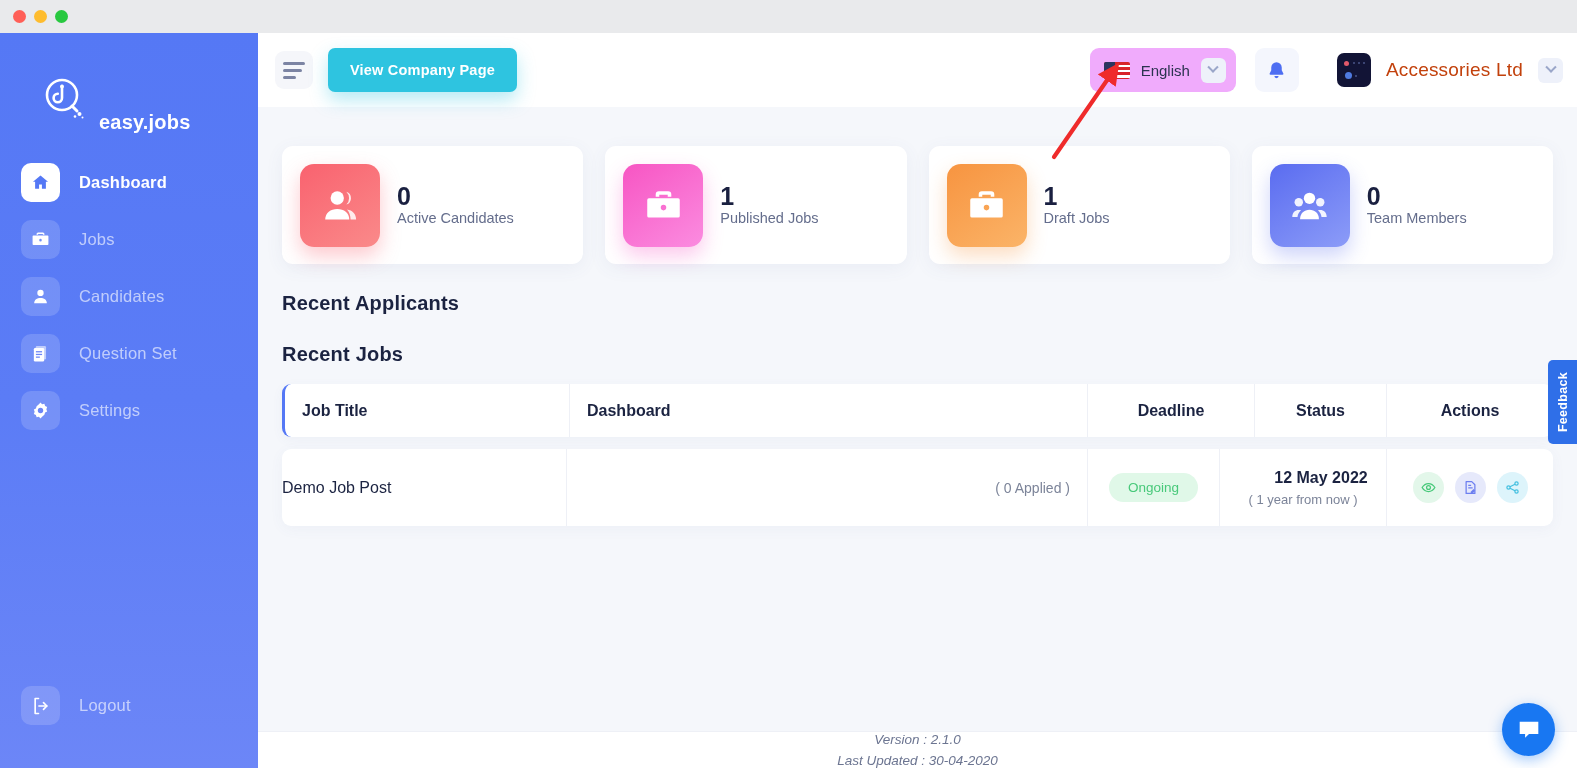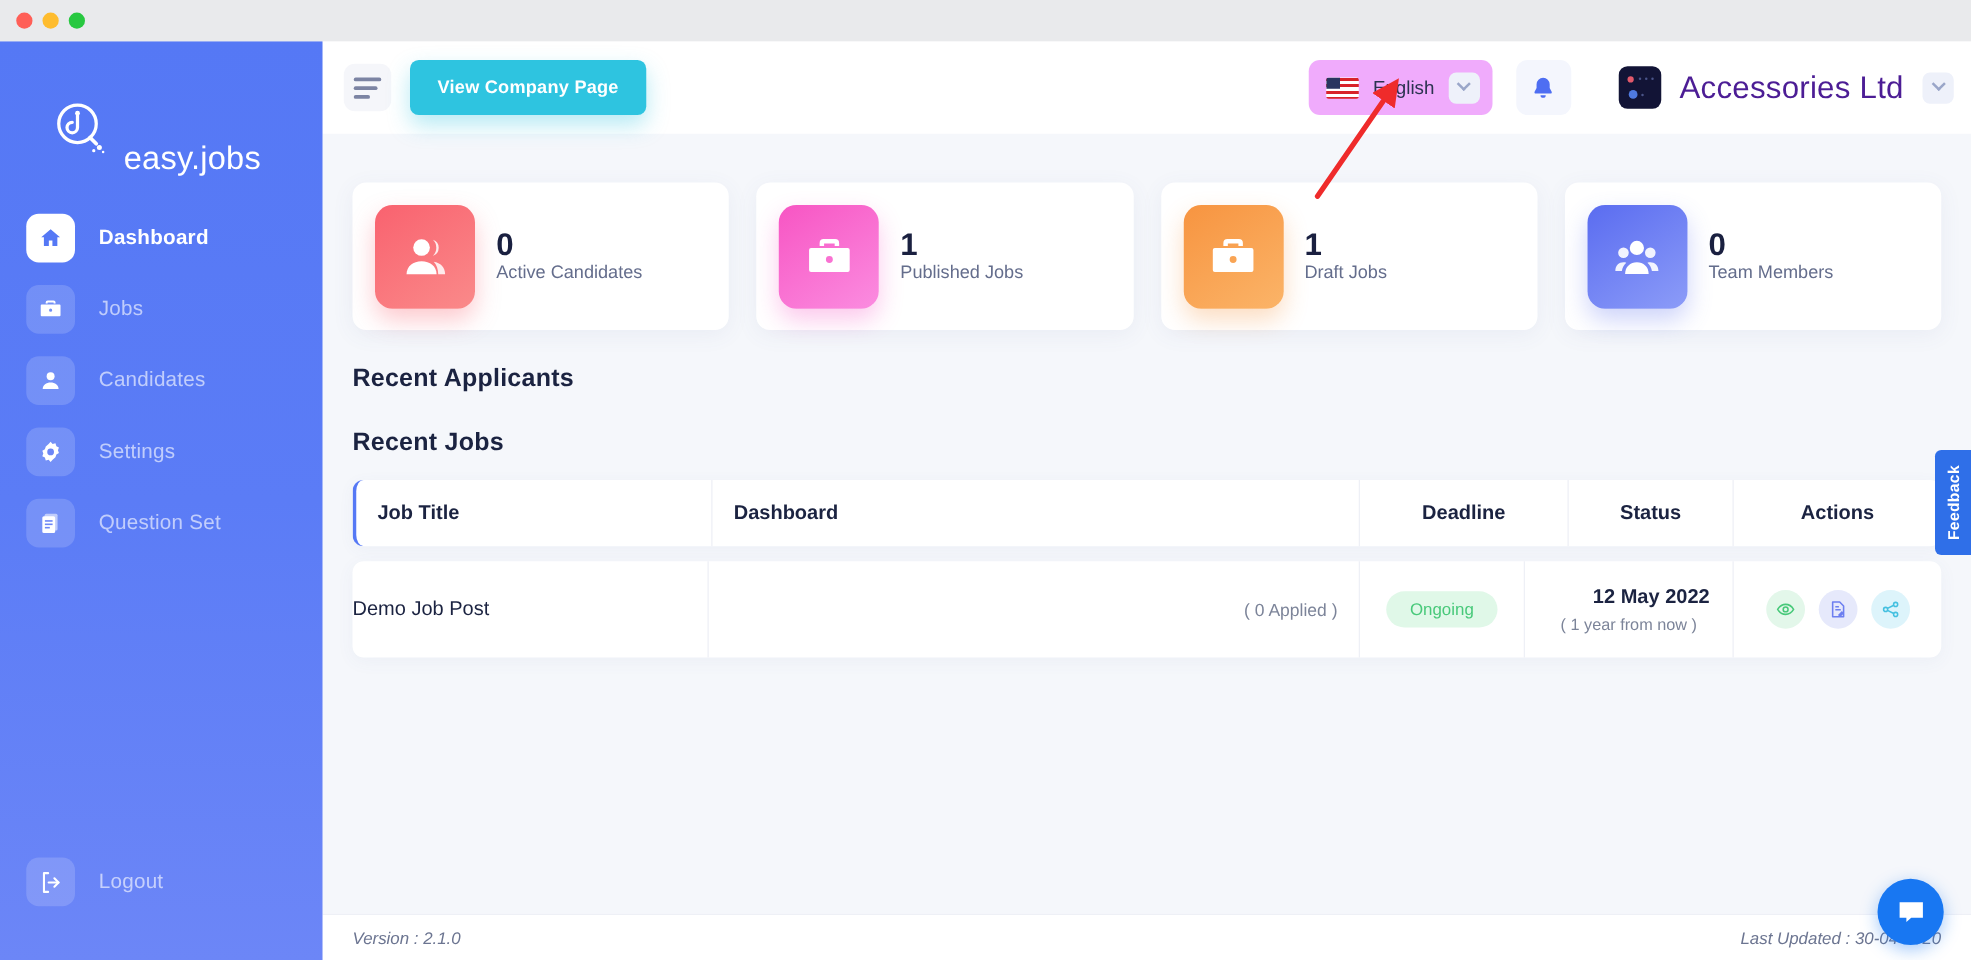--- a/index.html
+++ b/index.html
@@ -27,21 +27,21 @@
   
   #sidebar {
     position: absolute; left: 0; top: 33px;
     width: 258px; height: 735px;
     background: linear-gradient(180deg,#5578f5 0%,#5b7cf6 50%,#6c86f7 100%);
     z-index: 40;
   }
   #brand { display: flex; align-items: center; gap: 11px; padding: 30px 0 0 42px; }
   #brand .logo-mark { width: 46px; height: 46px; position: relative; }
   #brand .brand-text {
-    color: #ffffff; font-size: 26px; letter-spacing: .2px; font-weight: 400; margin-top: 48px;
+    color: #ffffff; font-size: 20px; letter-spacing: .2px; font-weight: 700; margin-top: 48px;
   }
   .nav-list { margin-top: 26px; }
   .nav-item {
     display: flex; align-items: center; gap: 19px;
     padding: 0 0 0 21px; height: 45px; margin-bottom: 12px;
     cursor: pointer;
   }
   .nav-icon {
     width: 39px; height: 39px; border-radius: 10px;
     background: rgba(255,255,255,.16);
@@ -112,21 +112,21 @@
     width: 44px; height: 44px; border-radius: 9px; background: #f4f6fd;
     margin-left: 19px; display: flex; align-items: center; justify-content: center;
     cursor: pointer;
   }
   #account-menu { display: flex; align-items: center; gap: 15px; margin-left: 38px; cursor: pointer; }
   #company-avatar {
     width: 34px; height: 34px; border-radius: 7px;
     background: #121436; position: relative; overflow: hidden; flex: 0 0 34px;
   }
   #company-avatar i { position: absolute; border-radius: 50%; display: block; }
-  #company-name { color: #4c1d95; font-size: 25px; letter-spacing: .2px; }
+  #company-name { color: #c2410c; font-size: 19px; letter-spacing: .2px; }
 
   
   #content {
     position: absolute; left: 258px; top: 107px;
     width: 1319px; height: 624px;
     background: #f5f7fb; overflow: hidden;
   }
   #stat-cards { display: flex; gap: 22px; padding: 39px 24px 0 24px; }
   .stat-card {
     flex: 1 1 0; height: 118px; background: #ffffff; border-radius: 11px;
@@ -201,20 +201,21 @@
   .act-edit  { background: #e6e9fb; }
   .act-share { background: #ddf4fb; }
 
   
   #footer {
     position: absolute; left: 258px; top: 731px;
     width: 1319px; height: 37px; background: #ffffff;
     display: flex; align-items: center; justify-content: space-between;
     padding: 0 24px; z-index: 20;
     border-top: 1px solid #eef0f6;
+    flex-direction: column;
   }
   #footer span { font-size: 13.5px; color: #6c7591; font-style: italic; }
 
   
   #feedback-tab {
     position: absolute; right: 0; top: 360px; z-index: 70;
     width: 29px; height: 84px; background: #2f6fe8;
     border-radius: 5px 0 0 5px;
     display: flex; align-items: center; justify-content: center;
     cursor: pointer;
@@ -286,38 +287,38 @@
           <circle cx="12" cy="7.5" r="4"></circle>
           <path d="M4 20.5c0-4.2 3.6-6.6 8-6.6s8 2.4 8 6.6z"></path>
         </svg>
       </span>
       <span class="nav-label">Candidates</span>
     </div>
 
     <div class="nav-item">
       <span class="nav-icon">
         <svg width="19" height="19" viewBox="0 0 24 24" fill="#ffffff">
-          <path d="M12 1.8 14 4l2.9-.6.9 2.8 2.6 1.4-1 2.8 1 2.8-2.6 1.4-.9 2.8L14 20l-2 2.2-2-2.2-2.9.6-.9-2.8-2.6-1.4 1-2.8-1-2.8 2.6-1.4.9-2.8L10 4z"></path>
-          <circle cx="12" cy="12" r="3.4" fill="#6c86f7"></circle>
-        </svg>
-      </span>
-      <span class="nav-label">Settings</span>
-    </div>
-
-    <div class="nav-item">
-      <span class="nav-icon">
-        <svg width="19" height="19" viewBox="0 0 24 24" fill="#ffffff">
           <rect x="6" y="2.5" width="13" height="17" rx="1.6" opacity=".55"></rect>
           <rect x="3.6" y="5" width="13" height="17" rx="1.6"></rect>
           <rect x="6.2" y="9" width="7.8" height="1.6" fill="#6c86f7"></rect>
           <rect x="6.2" y="12.4" width="7.8" height="1.6" fill="#6c86f7"></rect>
           <rect x="6.2" y="15.8" width="5" height="1.6" fill="#6c86f7"></rect>
         </svg>
       </span>
       <span class="nav-label">Question Set</span>
+    </div>
+
+    <div class="nav-item">
+      <span class="nav-icon">
+        <svg width="19" height="19" viewBox="0 0 24 24" fill="#ffffff">
+          <path d="M12 1.8 14 4l2.9-.6.9 2.8 2.6 1.4-1 2.8 1 2.8-2.6 1.4-.9 2.8L14 20l-2 2.2-2-2.2-2.9.6-.9-2.8-2.6-1.4 1-2.8-1-2.8 2.6-1.4.9-2.8L10 4z"></path>
+          <circle cx="12" cy="12" r="3.4" fill="#6c86f7"></circle>
+        </svg>
+      </span>
+      <span class="nav-label">Settings</span>
     </div>
   </nav>
 
   <div class="nav-item" id="logout-item">
     <span class="nav-icon">
       <svg width="20" height="20" viewBox="0 0 24 24" fill="none" stroke="#ffffff" stroke-width="2" stroke-linecap="round" stroke-linejoin="round">
         <path d="M9 3H5v18h4"></path>
         <path d="M15 8l4 4-4 4"></path>
         <path d="M19 12H9.5"></path>
       </svg>

